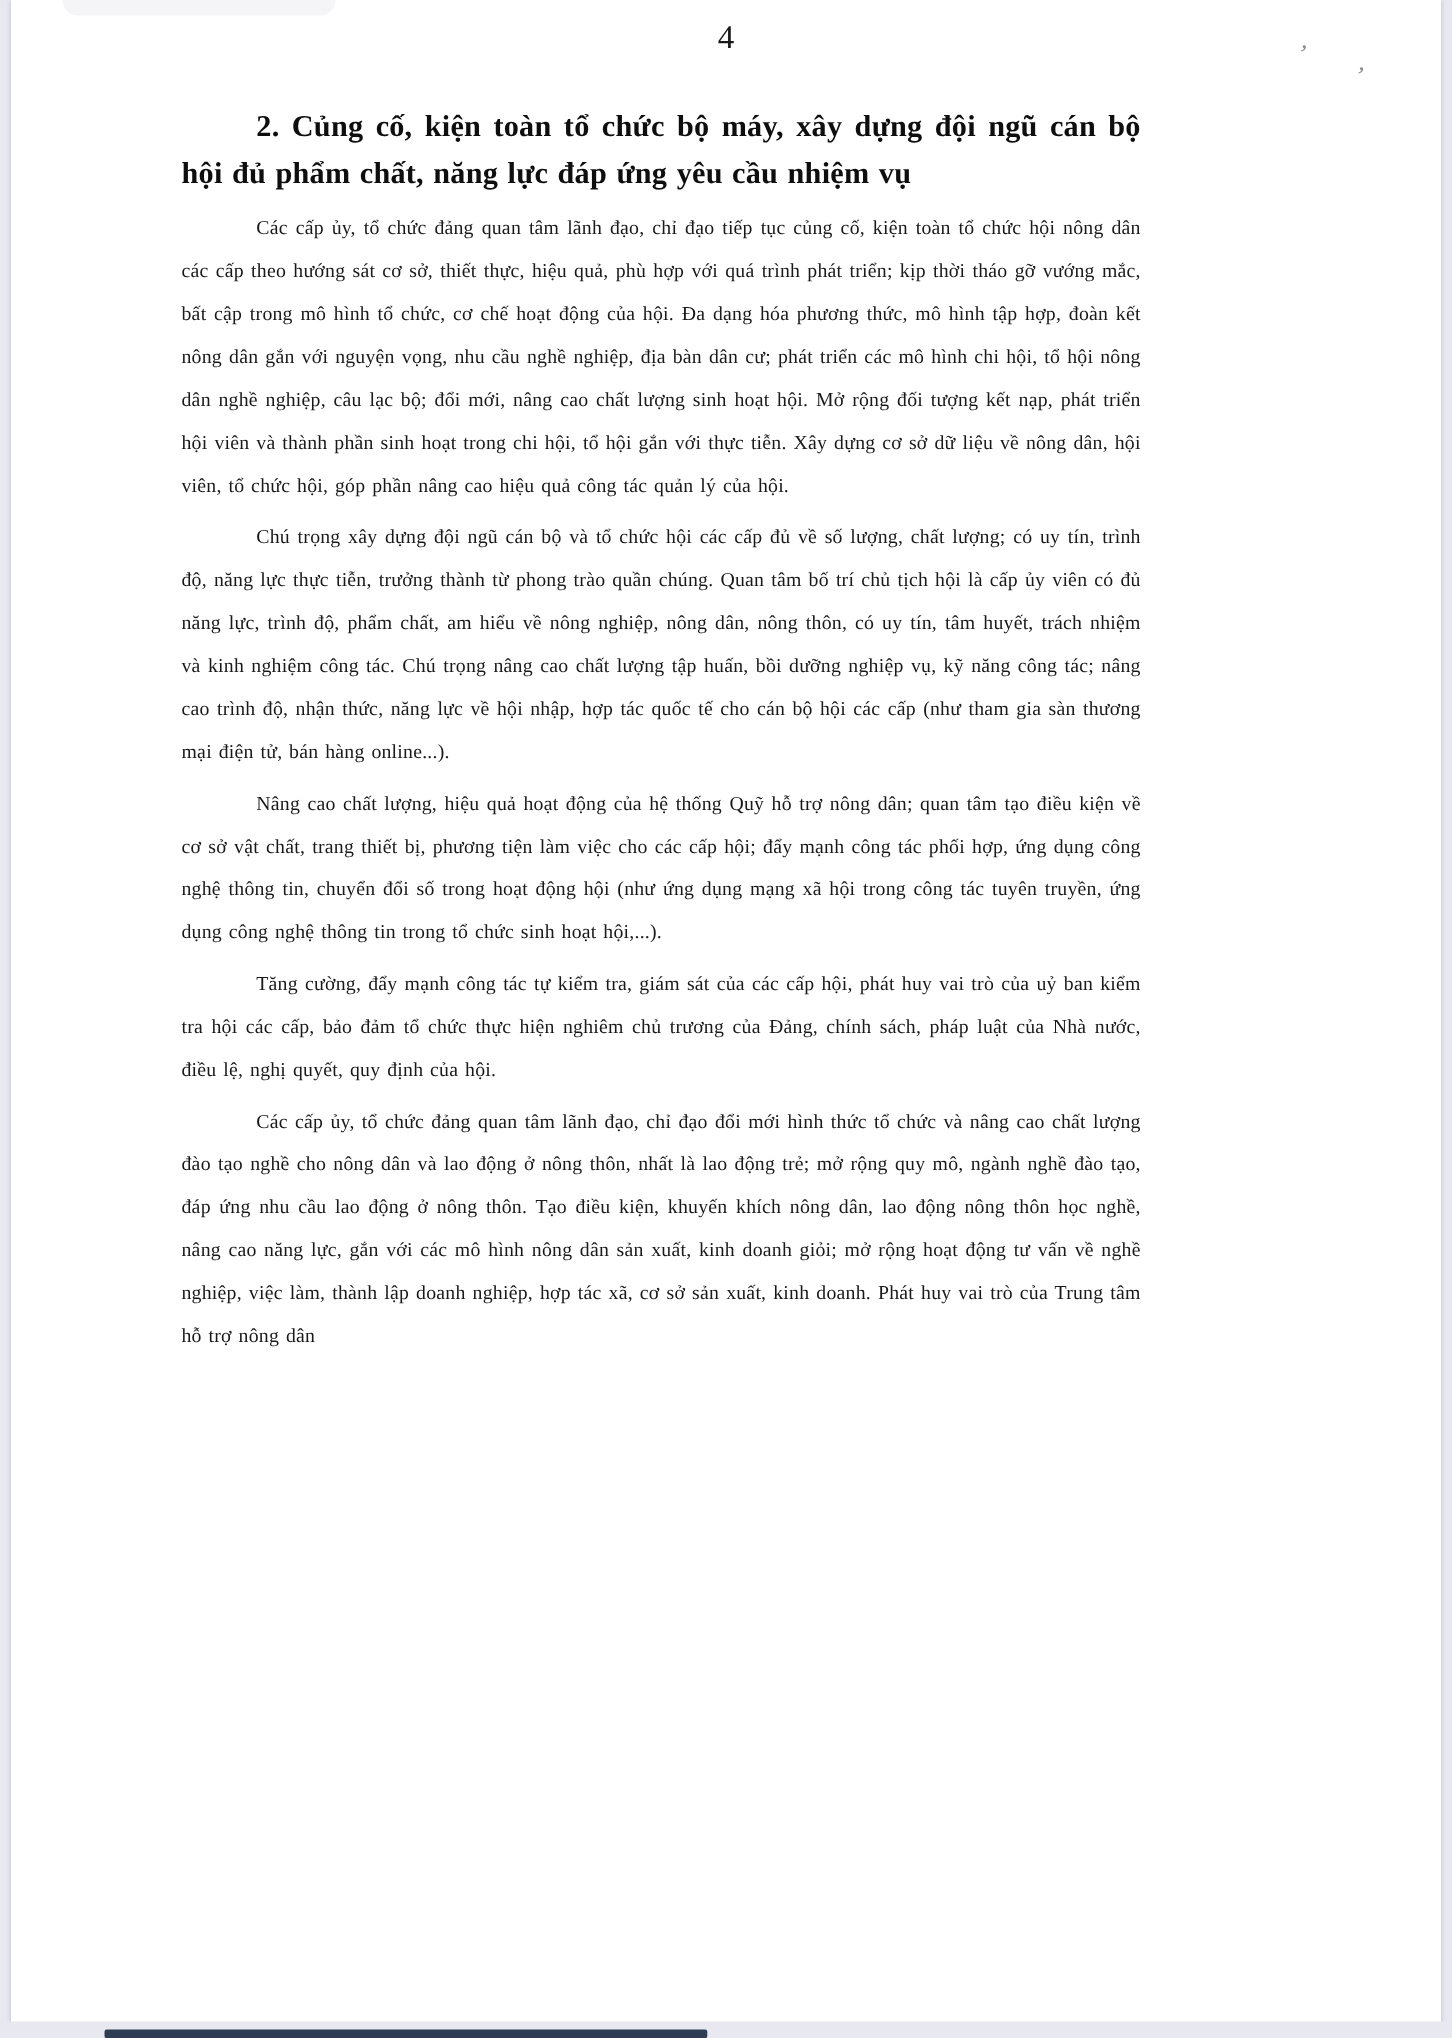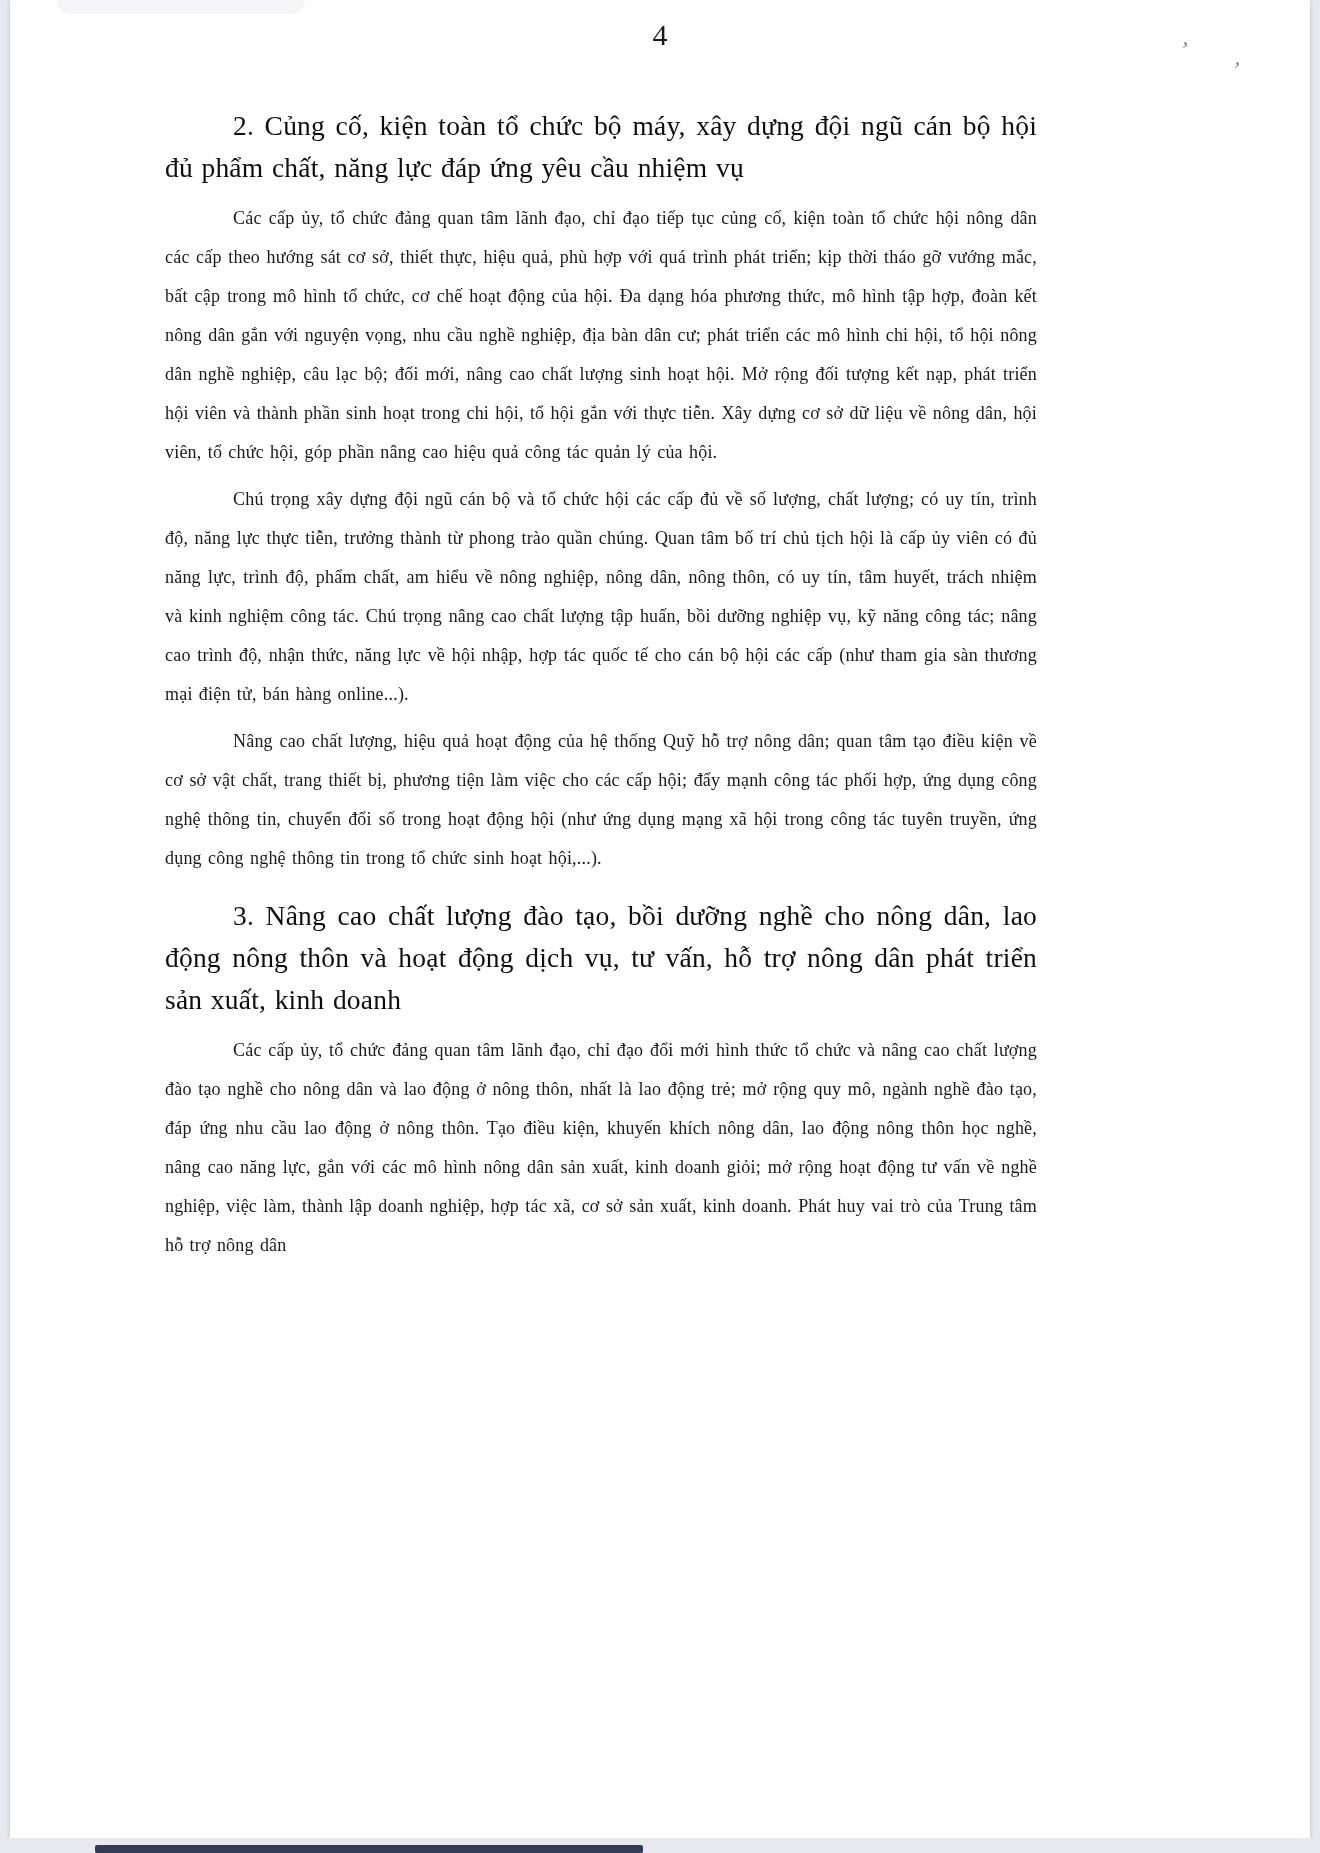--- a/index.html
+++ b/index.html
@@ -60,25 +60,25 @@
   .content p{
     font-size:18px;
     line-height:39px;
     text-align:justify;
     text-indent:68px;
     margin-bottom:8px;
     letter-spacing:0.2px;
     word-spacing:1.5px;
   }
   .content p.h{
-    font-weight:normal;
+    font-weight:bold;
     color:var(--heading);
     font-size:27.5px;
     line-height:42px;
-    margin-top:17px;
+    margin-top:6px;
     margin-bottom:10px;
   }
   .bottom-band{
     position:absolute;
     left:0;top:1838px;
     width:1320px;height:15px;
     background:var(--frame-bg);
   }
   .bottom-bar{
     position:absolute;
@@ -96,19 +96,19 @@
   <span class="stray-mark m1">’</span>
   <span class="stray-mark m2">’</span>
 
   <div class="pagenum">4</div>
 
   <div class="content">
     <p class="h">2. Củng cố, kiện toàn tổ chức bộ máy, xây dựng đội ngũ cán bộ hội đủ phẩm chất, năng lực đáp ứng yêu cầu nhiệm vụ</p>
     <p class="b">Các cấp ủy, tổ chức đảng quan tâm lãnh đạo, chỉ đạo tiếp tục củng cố, kiện toàn tổ chức hội nông dân các cấp theo hướng sát cơ sở, thiết thực, hiệu quả, phù hợp với quá trình phát triển; kịp thời tháo gỡ vướng mắc, bất cập trong mô hình tổ chức, cơ chế hoạt động của hội. Đa dạng hóa phương thức, mô hình tập hợp, đoàn kết nông dân gắn với nguyện vọng, nhu cầu nghề nghiệp, địa bàn dân cư; phát triển các mô hình chi hội, tổ hội nông dân nghề nghiệp, câu lạc bộ; đổi mới, nâng cao chất lượng sinh hoạt hội. Mở rộng đối tượng kết nạp, phát triển hội viên và thành phần sinh hoạt trong chi hội, tổ hội gắn với thực tiễn. Xây dựng cơ sở dữ liệu về nông dân, hội viên, tổ chức hội, góp phần nâng cao hiệu quả công tác quản lý của hội.</p>
     <p class="b">Chú trọng xây dựng đội ngũ cán bộ và tổ chức hội các cấp đủ về số lượng, chất lượng; có uy tín, trình độ, năng lực thực tiễn, trưởng thành từ phong trào quần chúng. Quan tâm bố trí chủ tịch hội là cấp ủy viên có đủ năng lực, trình độ, phẩm chất, am hiểu về nông nghiệp, nông dân, nông thôn, có uy tín, tâm huyết, trách nhiệm và kinh nghiệm công tác. Chú trọng nâng cao chất lượng tập huấn, bồi dưỡng nghiệp vụ, kỹ năng công tác; nâng cao trình độ, nhận thức, năng lực về hội nhập, hợp tác quốc tế cho cán bộ hội các cấp (như tham gia sàn thương mại điện tử, bán hàng online...).</p>
     <p class="b">Nâng cao chất lượng, hiệu quả hoạt động của hệ thống Quỹ hỗ trợ nông dân; quan tâm tạo điều kiện về cơ sở vật chất, trang thiết bị, phương tiện làm việc cho các cấp hội; đẩy mạnh công tác phối hợp, ứng dụng công nghệ thông tin, chuyển đổi số trong hoạt động hội (như ứng dụng mạng xã hội trong công tác tuyên truyền, ứng dụng công nghệ thông tin trong tổ chức sinh hoạt hội,...).</p>
-    <p class="h">3. Nâng cao chất lượng đào tạo, bồi dưỡng nghề cho nông dân, lao động nông thôn và hoạt động dịch vụ, tư vấn, hỗ trợ nông dân phát triển sản xuất, kinh doanh</p>
+    <p class="b">Tăng cường, đẩy mạnh công tác tự kiểm tra, giám sát của các cấp hội, phát huy vai trò của uỷ ban kiểm tra hội các cấp, bảo đảm tổ chức thực hiện nghiêm chủ trương của Đảng, chính sách, pháp luật của Nhà nước, điều lệ, nghị quyết, quy định của hội.</p>
     <p class="b">Các cấp ủy, tổ chức đảng quan tâm lãnh đạo, chỉ đạo đổi mới hình thức tổ chức và nâng cao chất lượng đào tạo nghề cho nông dân và lao động ở nông thôn, nhất là lao động trẻ; mở rộng quy mô, ngành nghề đào tạo, đáp ứng nhu cầu lao động ở nông thôn. Tạo điều kiện, khuyến khích nông dân, lao động nông thôn học nghề, nâng cao năng lực, gắn với các mô hình nông dân sản xuất, kinh doanh giỏi; mở rộng hoạt động tư vấn về nghề nghiệp, việc làm, thành lập doanh nghiệp, hợp tác xã, cơ sở sản xuất, kinh doanh. Phát huy vai trò của Trung tâm hỗ trợ nông dân</p>
   </div>
 </div>
 
 <div class="bottom-band"></div>
 <div class="bottom-bar"></div>
 
 </body></html>

